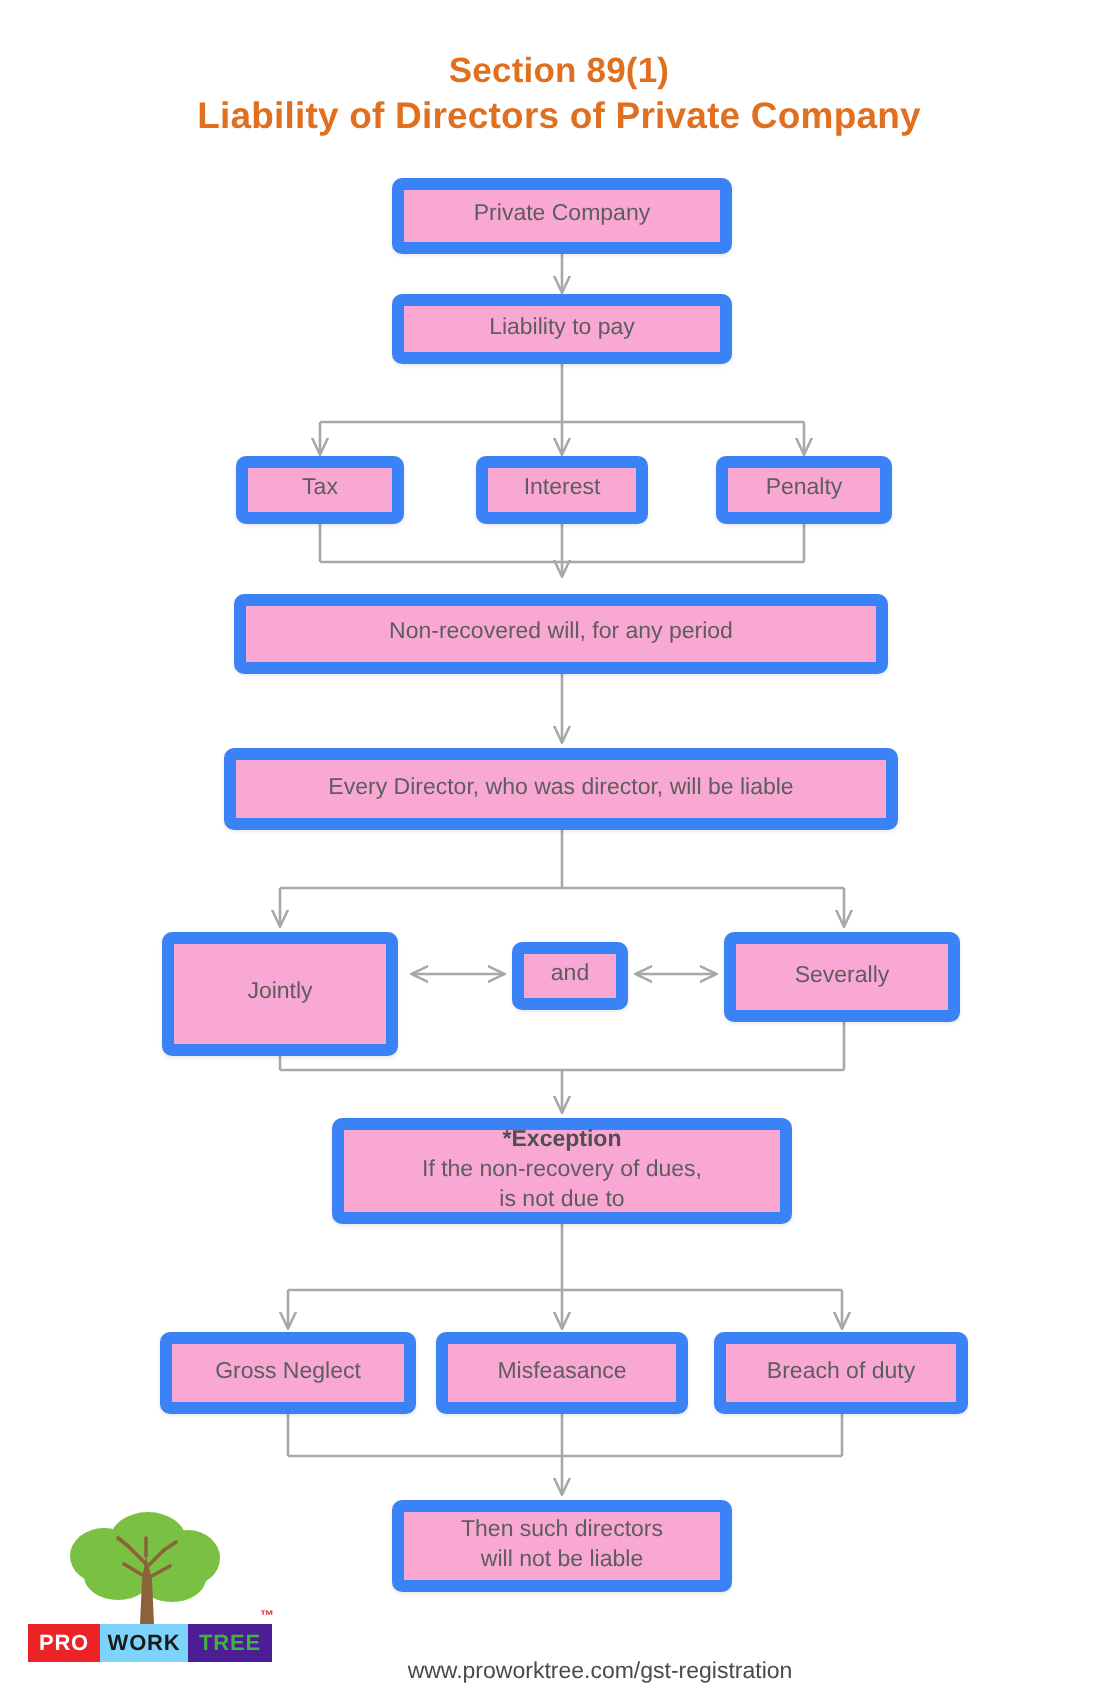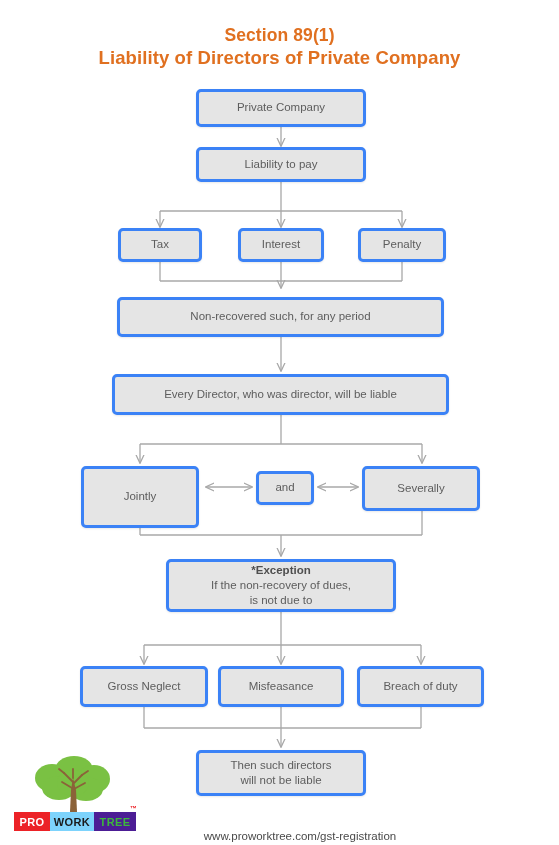--- a/index.html
+++ b/index.html
@@ -39,22 +39,22 @@
     color: #e07020;
     letter-spacing: .1px;
   }
   .title-line-1 { font-size: 17.5px; }
   .title-line-2 { font-size: 18.5px; }
 
   
   .node {
     position: absolute;
     box-sizing: border-box;
-    background: #e5e5e5;
-    border: 3px solid #3b82f6;
+    background: #f9a8d4;
+    border: 6px solid #3b82f6;
     border-radius: 5px;
     box-shadow: 0 1px 2px rgba(0,0,0,0.09);
     display: flex;
     align-items: center;
     justify-content: center;
     text-align: center;
     color: #5d5d5d;
     font-size: 11.5px;
     font-family: "Liberation Sans", sans-serif;
     line-height: 1.32;
@@ -192,21 +192,21 @@
 
 <div class="node" style="left:238px; top:228px; width:86px; height:34px;">
   <span class="txt">Interest</span>
 </div>
 
 <div class="node" style="left:358px; top:228px; width:88px; height:34px;">
   <span class="txt">Penalty</span>
 </div>
 
 <div class="node" style="left:117px; top:297px; width:327px; height:40px;">
-  <span class="txt">Non-recovered such, for any period</span>
+  <span class="txt">Non-recovered will, for any period</span>
 </div>
 
 <div class="node" style="left:112px; top:374px; width:337px; height:41px;">
   <span class="txt">Every Director, who was director, will be liable</span>
 </div>
 
 <div class="node" style="left:81px; top:466px; width:118px; height:62px;">
   <span class="txt">Jointly</span>
 </div>
 

